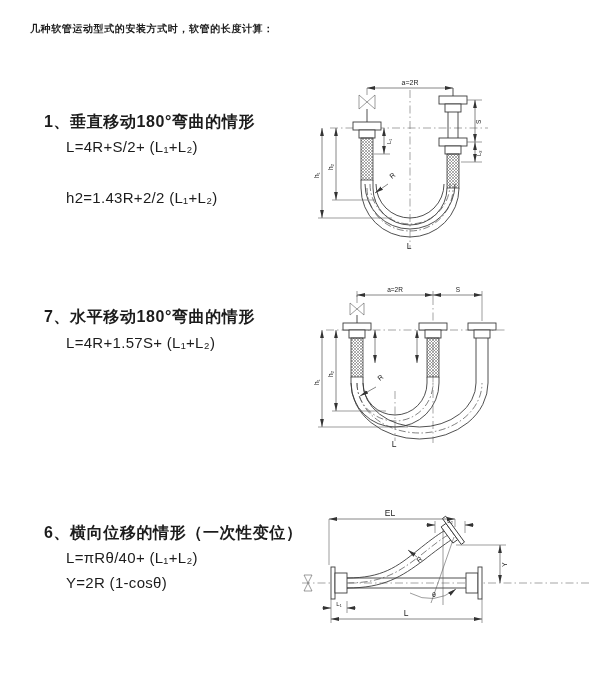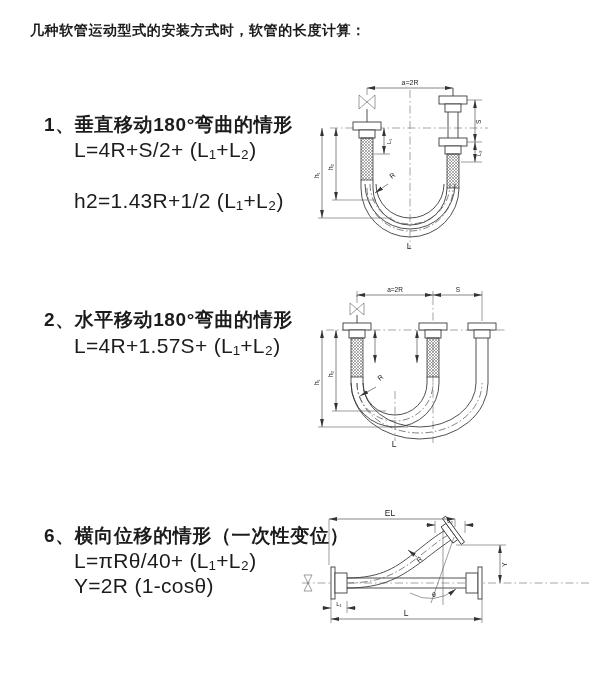--- a/index.html
+++ b/index.html
@@ -1,42 +1,42 @@
 <!DOCTYPE html>
 <html><head>
 <meta charset="utf-8">
 <style>
   html,body{margin:0;padding:0;background:#e8e8e8;}
   .page{position:relative;width:600px;height:675px;background:#ffffff;overflow:hidden;
         font-family:"Liberation Sans","DejaVu Sans",sans-serif;color:#1c1c1c;}
-  .doc-title{position:absolute;left:30px;top:22px;font-size:14px;font-weight:bold;letter-spacing:.6px;}
-  .sec-heading{position:absolute;left:44px;font-size:19px;font-weight:bold;letter-spacing:.6px;}
-  .formula{position:absolute;left:74px;font-size:21px;letter-spacing:.3px;}
+  .doc-title{position:absolute;left:30px;top:22px;font-size:10px;font-weight:bold;letter-spacing:.6px;}
+  .sec-heading{position:absolute;left:44px;font-size:16px;font-weight:bold;letter-spacing:.6px;}
+  .formula{position:absolute;left:66px;font-size:15px;letter-spacing:.3px;}
   svg.diag{position:absolute;}
   svg text{font-family:"Liberation Sans","DejaVu Sans",sans-serif;fill:#222;}
   .ln{stroke:#3c3c3c;stroke-width:.9;fill:none;}
   .thin{stroke:#5a5a5a;stroke-width:.6;fill:none;}
   .cl{stroke:#6a6a6a;stroke-width:.6;fill:none;stroke-dasharray:8 3 1.5 3;}
   .dsh{stroke:#4a4a4a;stroke-width:.7;fill:none;stroke-dasharray:7 2.5 1.5 2.5;}
   .dim{stroke:#444;stroke-width:.65;fill:none;}
   .fl{fill:#fff;stroke:#3c3c3c;stroke-width:.9;}
   .vp{fill:#fff;stroke:#3c3c3c;stroke-width:.9;}
 </style>
 </head>
 <body>
 
 <div class="page">
 
   <div class="doc-title">几种软管运动型式的安装方式时，软管的长度计算：</div>
 
   <div class="sec-heading" style="top:112px">1、垂直移动180°弯曲的情形</div>
   <div class="formula" style="top:138px">L=4R+S/2+ (L₁+L₂)</div>
-  <div class="formula" style="top:189px">h2=1.43R+1/2 (L₁+L₂)</div>
-
-  <div class="sec-heading" style="top:307px">2、水平移动180°弯曲的情形</div>
+  <div class="formula" style="top:189px">h2=1.43R+2/2 (L₁+L₂)</div>
+
+  <div class="sec-heading" style="top:307px">7、水平移动180°弯曲的情形</div>
   <div class="formula" style="top:334px">L=4R+1.57S+ (L₁+L₂)</div>
 
   <div class="sec-heading" style="top:523px">6、横向位移的情形（一次性变位）</div>
   <div class="formula" style="top:549px">L=πRθ/40+ (L₁+L₂)</div>
   <div class="formula" style="top:574px">Y=2R (1-cosθ)</div>
 
   <svg class="diag" style="left:312px;top:76px" width="280" height="182" viewBox="0 0 280 182">
     <defs>
       <marker id="ard1" viewBox="0 0 10 6" refX="9.3" refY="3" markerWidth="9" markerHeight="6" orient="auto-start-reverse" markerUnits="userSpaceOnUse">
         <path d="M0,0.8 L9.3,3 L0,5.2 Z" fill="#333"></path>

